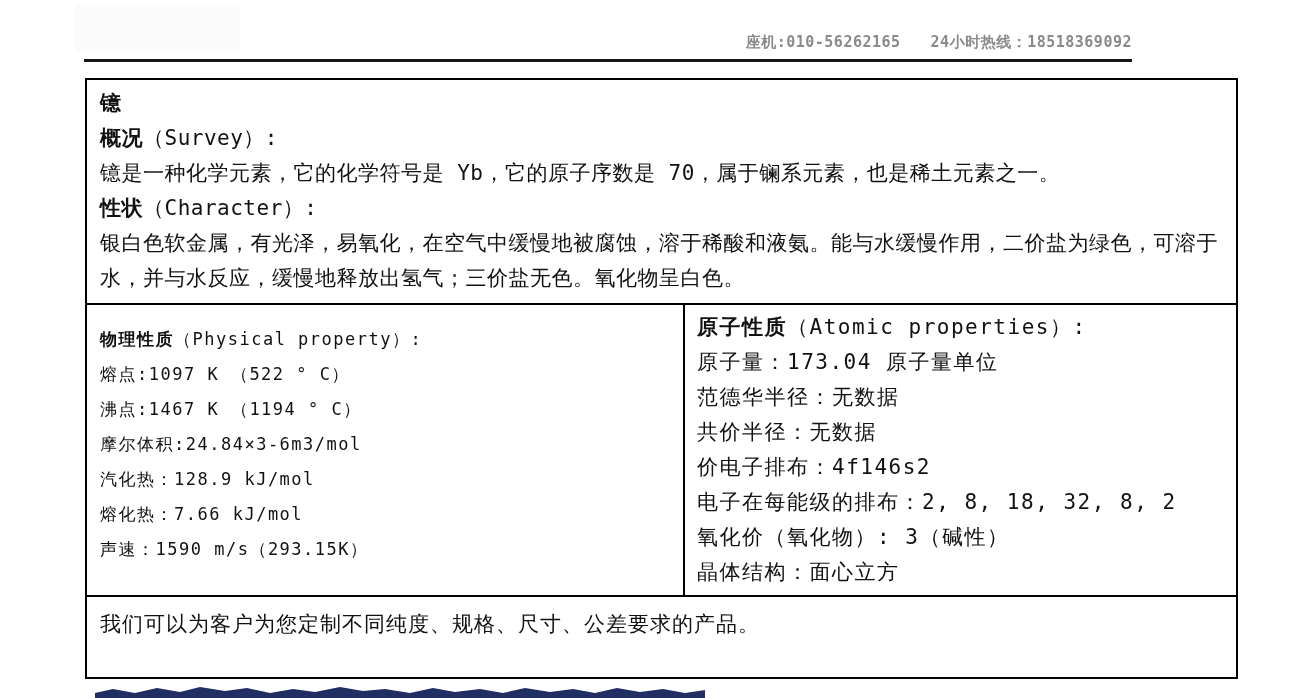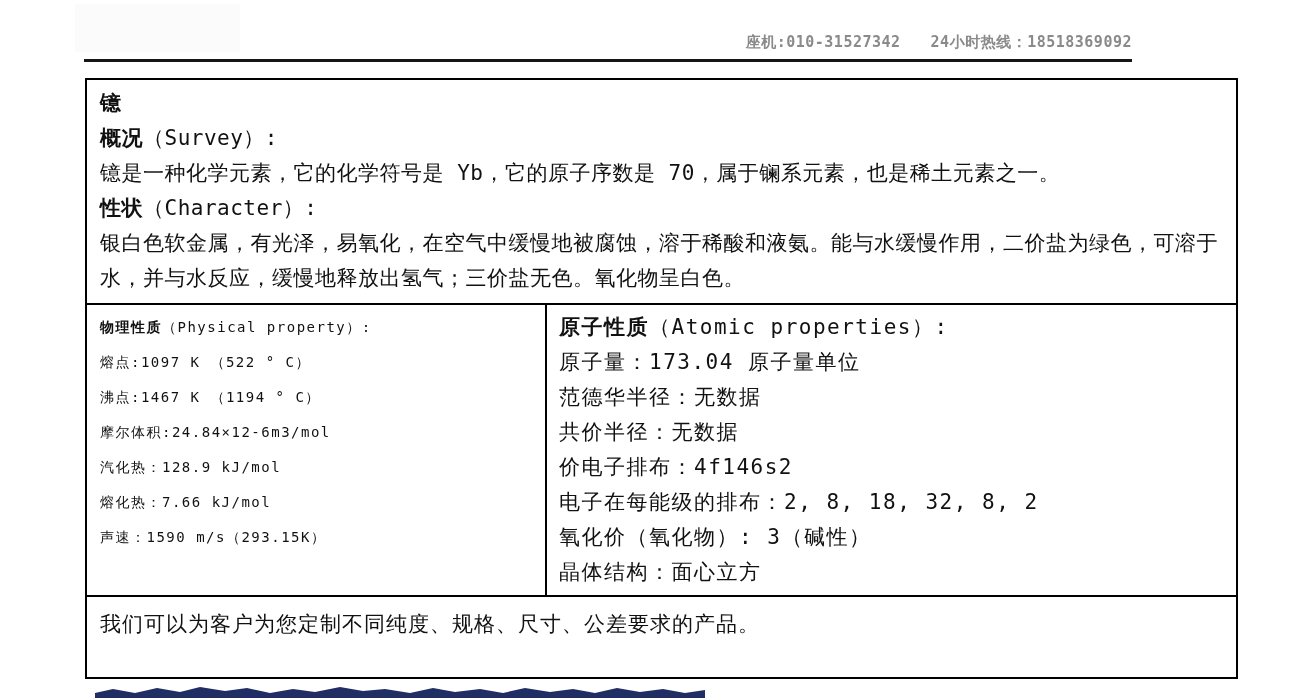--- a/index.html
+++ b/index.html
@@ -17,63 +17,63 @@
   .header-rule{position:absolute;left:84px;top:59px;width:1048px;height:3px;background:#161616;}
   .doc{
     position:absolute;left:85px;top:78px;width:1153px;height:601px;
     box-sizing:border-box;border:2px solid #000;background:#fff;
   }
   .intro{padding:6px 14px 7px 13px;font-size:21px;line-height:35px;letter-spacing:.5px;}
   .line{white-space:nowrap;}
   .b{font-weight:bold;}
   .props{display:flex;border-top:2px solid #000;}
   .col-left{
-    width:460px;box-sizing:border-box;border-right:2px solid #000;
-    padding:5px 10px 5px 13px;font-size:14px;line-height:35px;letter-spacing:1.5px;
+    width:598px;box-sizing:border-box;border-right:2px solid #000;
+    padding:17px 10px 5px 13px;font-size:17px;line-height:35px;letter-spacing:1.5px;
   }
   .col-right{
     flex:1;padding:5px 12px 5px 12px;font-size:21px;line-height:35px;letter-spacing:1.5px;
   }
   .prop-row{white-space:nowrap;}
   .footer-row{
     border-top:2px solid #000;padding:12px 14px 8px 13px;
     font-size:21px;line-height:30px;letter-spacing:1px;
   }
   .torn-edge{position:absolute;left:95px;bottom:0;width:610px;height:14px;}
 </style>
 </head>
 <body>
 
 <div class="page">
 
   <div class="logo-box"></div>
 
   <div class="header-contact">
-    <span>座机:010-31527342</span><span class="hotline">24小时热线：18518369092</span>
+    <span>座机:010-56262165</span><span class="hotline">24小时热线：18518369092</span>
   </div>
 
   <div class="header-rule"></div>
 
   <div class="doc">
 
     <div class="intro">
       <div class="line b">镱</div>
       <div class="line"><span class="b">概况</span><span>（Survey）:</span></div>
       <div>镱是一种化学元素，它的化学符号是 Yb，它的原子序数是 70，属于镧系元素，也是稀土元素之一。</div>
       <div class="line"><span class="b">性状</span><span>（Character）:</span></div>
       <div>银白色软金属，有光泽，易氧化，在空气中缓慢地被腐蚀，溶于稀酸和液氨。能与水缓慢作用，二价盐为绿色，可溶于水，并与水反应，缓慢地释放出氢气；三价盐无色。氧化物呈白色。</div>
     </div>
 
     <div class="props">
 
       <div class="col-left">
         <div class="line"><span class="b">物理性质</span><span>（Physical property）:</span></div>
         <div class="prop-row">熔点:1097 K （522 ° C）</div>
         <div class="prop-row">沸点:1467 K （1194 ° C）</div>
-        <div class="prop-row">摩尔体积:24.84×12-6m3/mol</div>
+        <div class="prop-row">摩尔体积:24.84×3-6m3/mol</div>
         <div class="prop-row">汽化热：128.9 kJ/mol</div>
         <div class="prop-row">熔化热：7.66 kJ/mol</div>
         <div class="prop-row">声速：1590 m/s（293.15K）</div>
       </div>
 
       <div class="col-right">
         <div class="line"><span class="b">原子性质</span><span>（Atomic properties）:</span></div>
         <div class="prop-row">原子量：173.04 原子量单位</div>
         <div class="prop-row">范德华半径：无数据</div>
         <div class="prop-row">共价半径：无数据</div>

